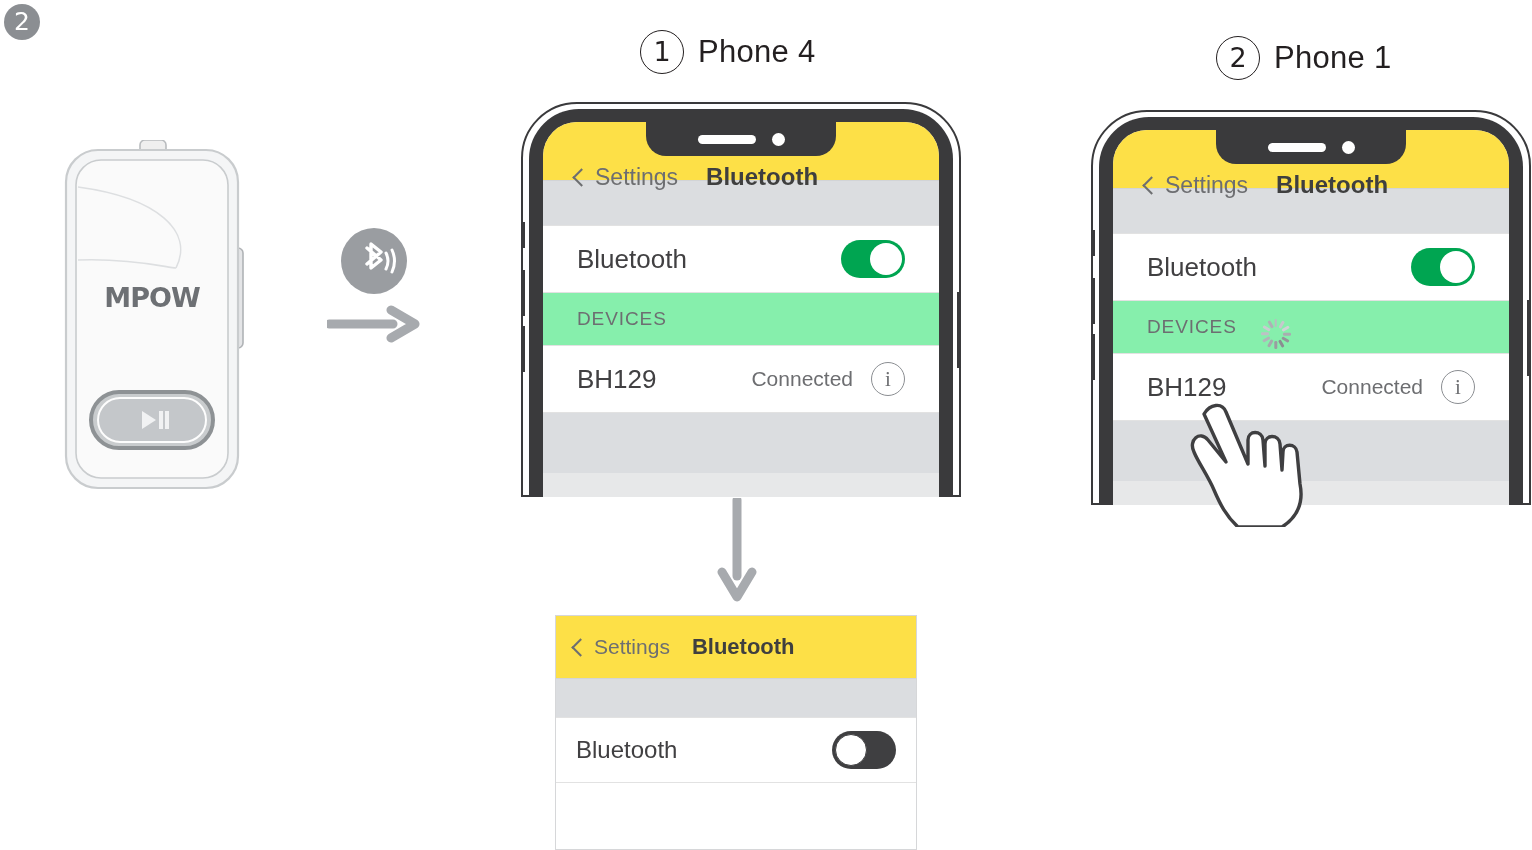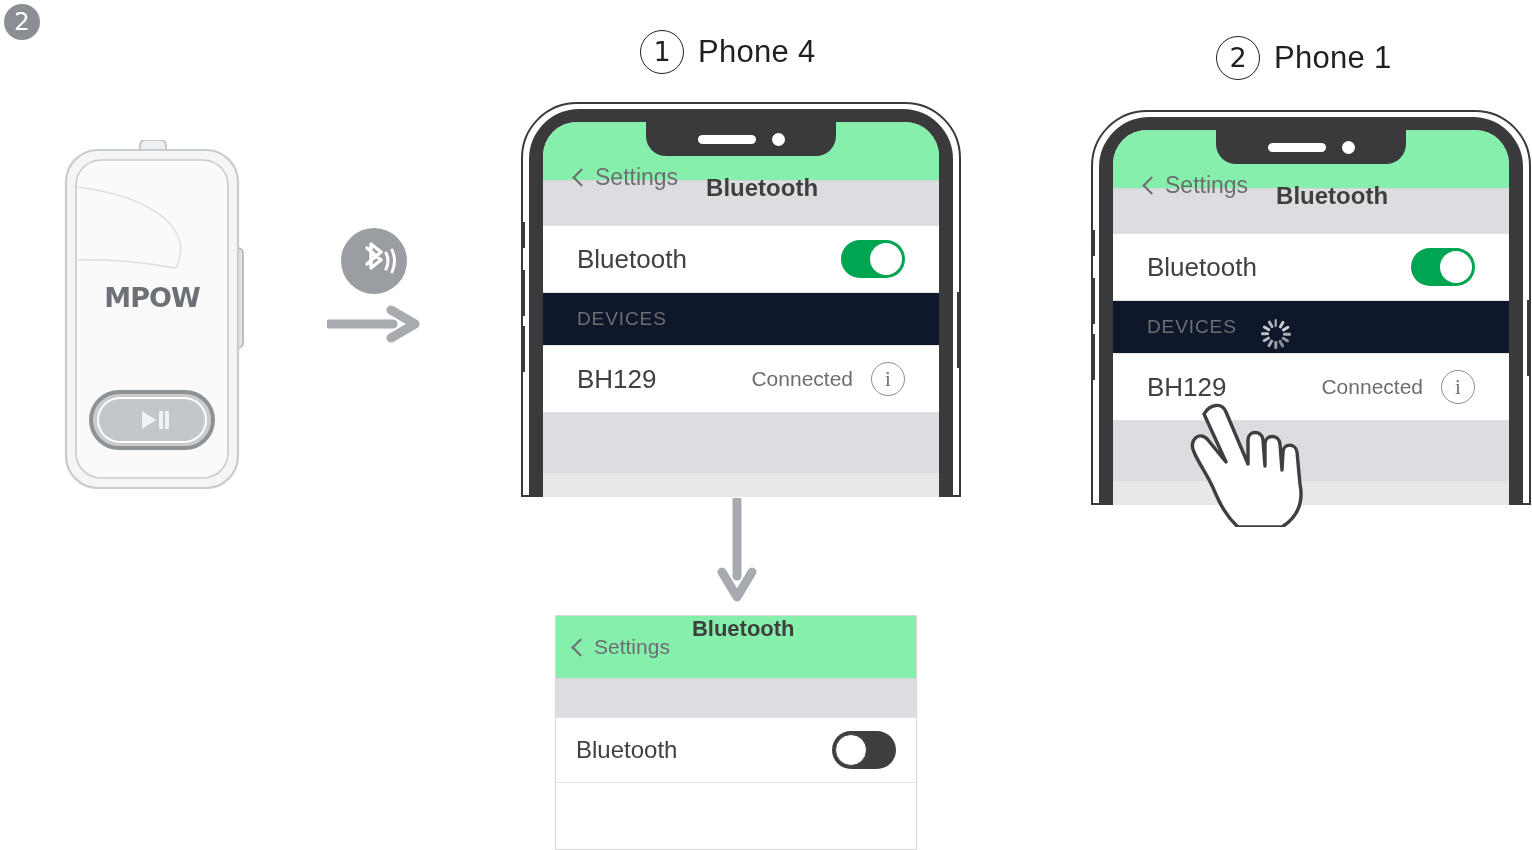--- a/index.html
+++ b/index.html
@@ -40,34 +40,34 @@
   .notch{position:absolute;left:50%;top:0;transform:translateX(-50%);
       width:190px;height:34px;background:#3a3a3c;border-radius:0 0 20px 20px;
       display:flex;align-items:center;justify-content:center;gap:16px;}
   .notch-speaker{width:58px;height:9px;border-radius:5px;background:#fff;}
   .notch-cam{width:13px;height:13px;border-radius:50%;background:#fff;}
   .side-btn{position:absolute;background:#3a3a3c;}
   .side-left{left:0px;width:4px;border-radius:2px 0 0 2px;}
   .side-right{right:0px;width:4px;border-radius:0 2px 2px 0;}
 
   
-  .ui-nav{padding:52px 0 0 0;height:58px;background:#86efac;display:flex;
-      box-sizing:border-box;}
+  .ui-nav{padding:52px 0 0 0;height:58px;background:#fde047;display:flex;
+      align-items:center;box-sizing:border-box;}
   .nav-back{display:flex;align-items:center;gap:7px;margin-left:32px;
       color:#6d6e71;font-size:23px;}
   .chevron-left{display:inline-block;width:11px;height:11px;
       border-left:2.6px solid #6d6e71;border-bottom:2.6px solid #6d6e71;
       transform:rotate(45deg);}
   .nav-title{margin-left:28px;font-size:24px;font-weight:bold;color:#3f3f3f;}
   .ui-gap{height:44px;background:#dbdde0;border-top:1px solid #d2d4d6;}
   .ui-row{height:68px;background:#fff;display:flex;align-items:center;
       justify-content:space-between;padding:0 34px;box-sizing:border-box;
       border-top:1px solid #e2e2e2;border-bottom:1px solid #e2e2e2;}
   .row-label{font-size:26px;color:#414042;}
-  .ui-section-head{height:52px;background:#0f172a;display:flex;align-items:center;
+  .ui-section-head{height:52px;background:#86efac;display:flex;align-items:center;
       padding:0 34px;gap:24px;box-sizing:border-box;}
   .section-title{font-size:19px;letter-spacing:.9px;color:#6d6e71;}
   .row-right{display:flex;align-items:center;gap:18px;}
   .row-status{font-size:21px;color:#6d6e71;}
   .ui-filler{flex:1;background:#dbdde0;}
 
   
   .toggle{width:64px;height:38px;border-radius:19px;position:relative;}
   .toggle.on{background:#00a551;}
   .toggle.off{background:#3f3f41;}

